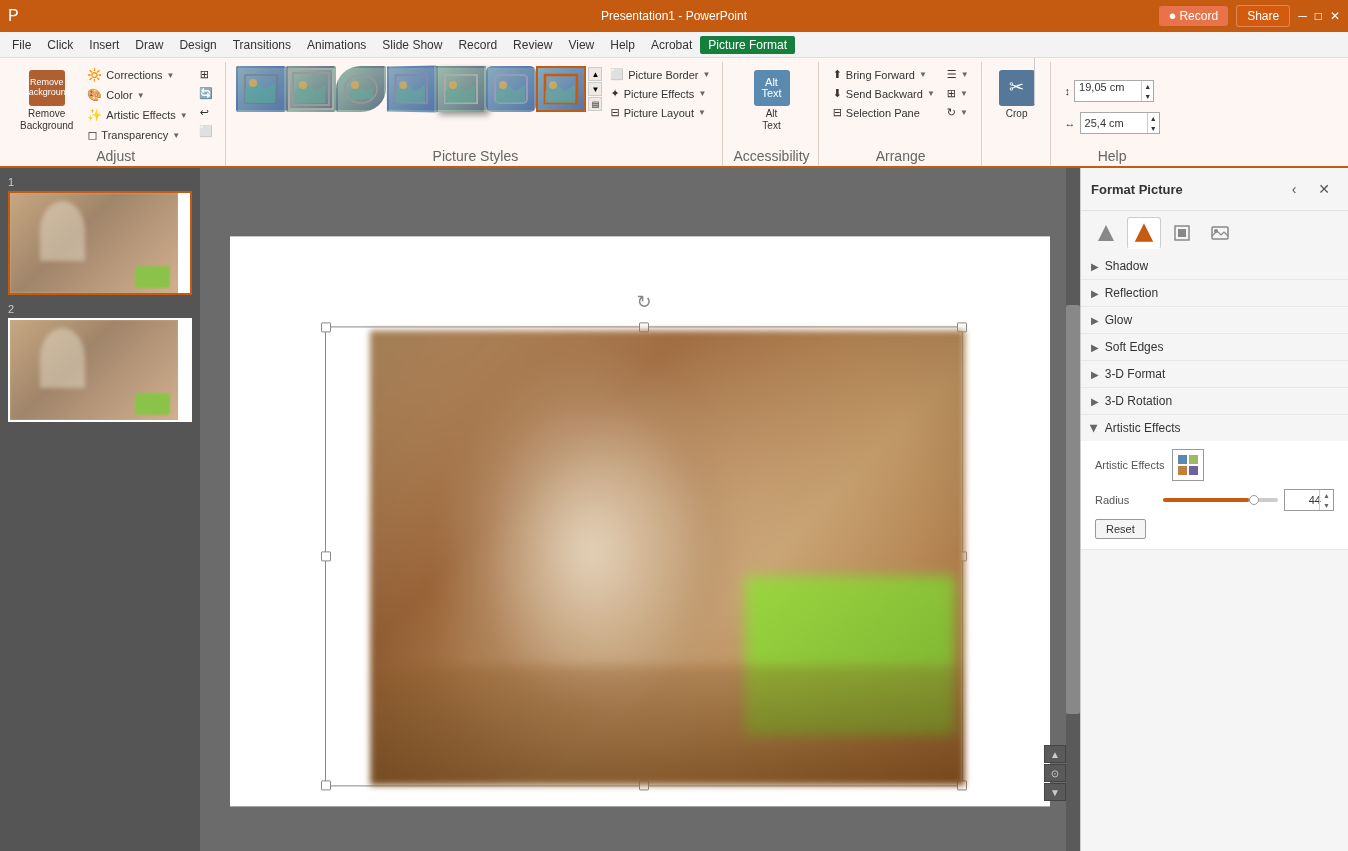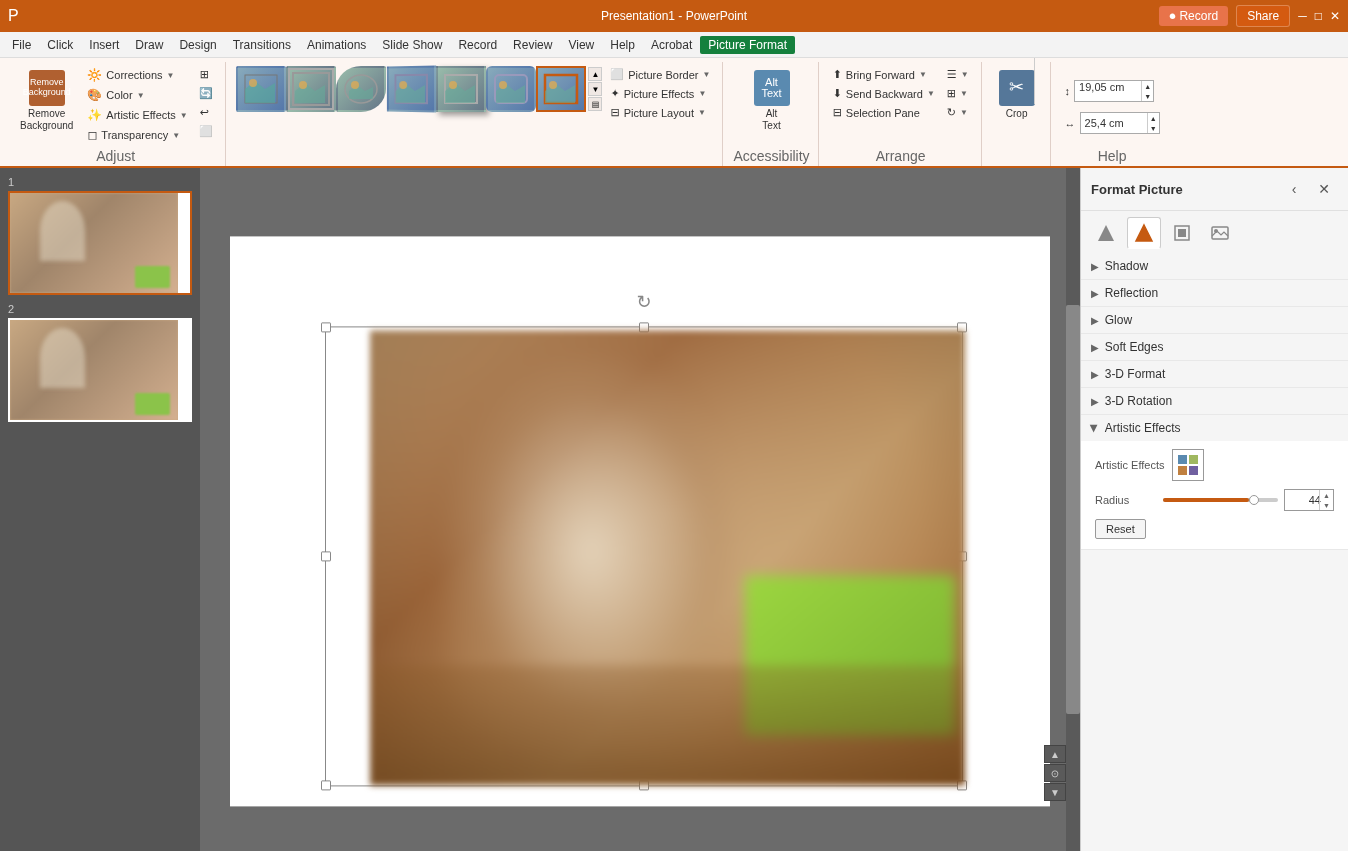--- a/index.html
+++ b/index.html
@@ -645,20 +645,21 @@
           <span>Picture Effects</span>
           <span class="dropdown-arrow">▼</span>
         </div>
         <div class="ribbon-btn-small">
           <span>⊟</span>
           <span>Picture Layout</span>
           <span class="dropdown-arrow">▼</span>
         </div>
       </div>
     </div>
+    <div class="ribbon-group-label">Picture Styles</div>
   </div>
 
   <div class="ribbon-group">
     <div class="ribbon-group-content">
       <div class="ribbon-btn-large">
         <div class="icon-large" style="background: #5a8ab0; font-size:11px; text-align:center; color:white; line-height:1;">
           Alt<br>Text
         </div>
         <span style="font-size:10px; line-height:1.2; text-align:center;">Alt<br>Text</span>
       </div>

